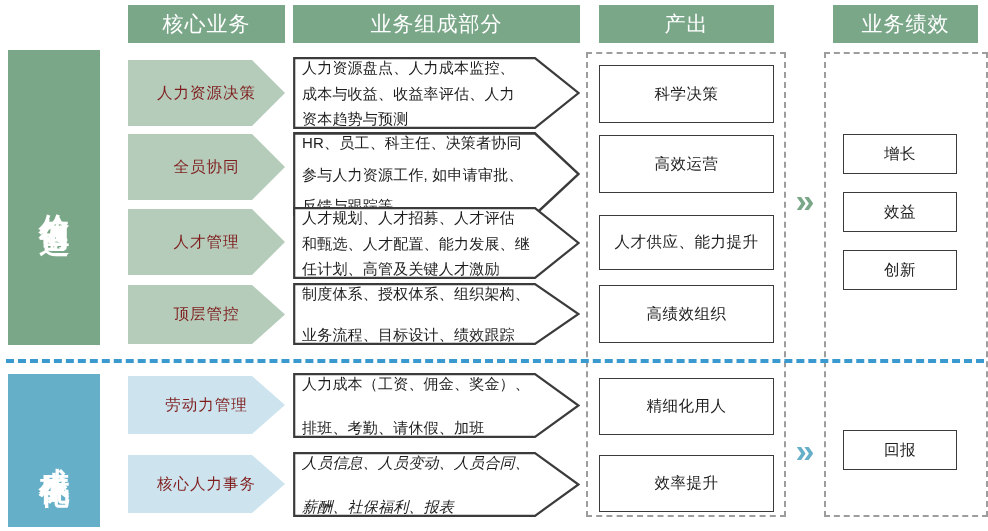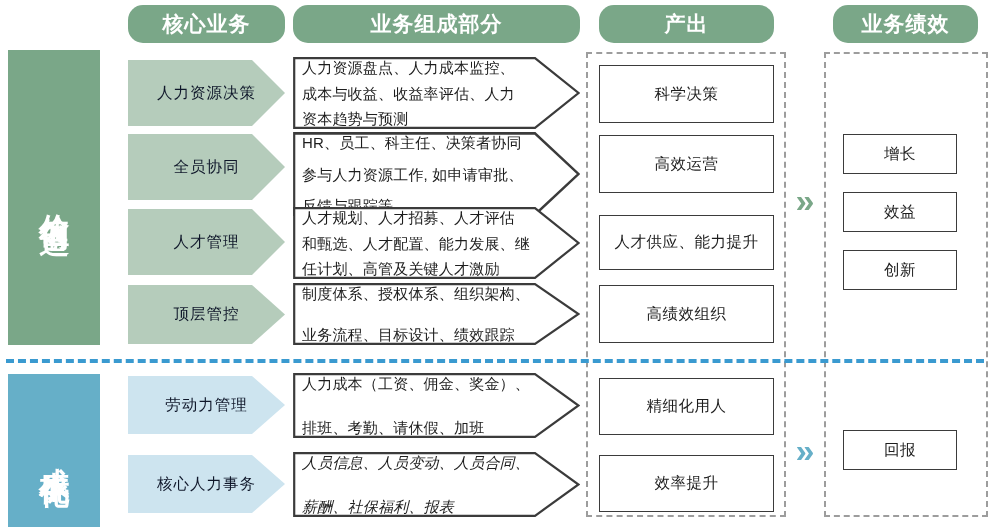--- a/index.html
+++ b/index.html
@@ -16,29 +16,28 @@
     height: 531px;
     background: #ffffff;
     overflow: hidden;
   }
 
   
   .col-header {
     position: absolute;
     background: #7aa788;
     color: #ffffff;
-    font-weight: bold;
+    font-weight: normal;
     font-size: 21px;
     letter-spacing: 1px;
     display: flex;
     align-items: center;
     justify-content: center;
     height: 38px;
     top: 5px;
-    border-radius: 15px;
   }
 
   
   .band-label {
     position: absolute;
     color: #ffffff;
     font-weight: bold;
     font-size: 30px;
     line-height: 1.08;
     display: flex;
@@ -55,21 +54,21 @@
   .band-value   { background: #7aa788; }
   .band-cost    { background: #66afc8; }
 
   
   .biz-arrow {
     position: absolute;
     display: flex;
     align-items: center;
     justify-content: center;
     font-size: 15.5px;
-    color: #0f172a;
+    color: #7f1d1d;
     clip-path: polygon(0 0, 79% 0, 100% 50%, 79% 100%, 0 100%);
     letter-spacing: 1px;
   }
   .biz-arrow.green { background: #b5ccbb; }
   .biz-arrow.blue  { background: #cde4ef; }
 
   
   .comp-box {
     position: absolute;
     box-sizing: border-box;

